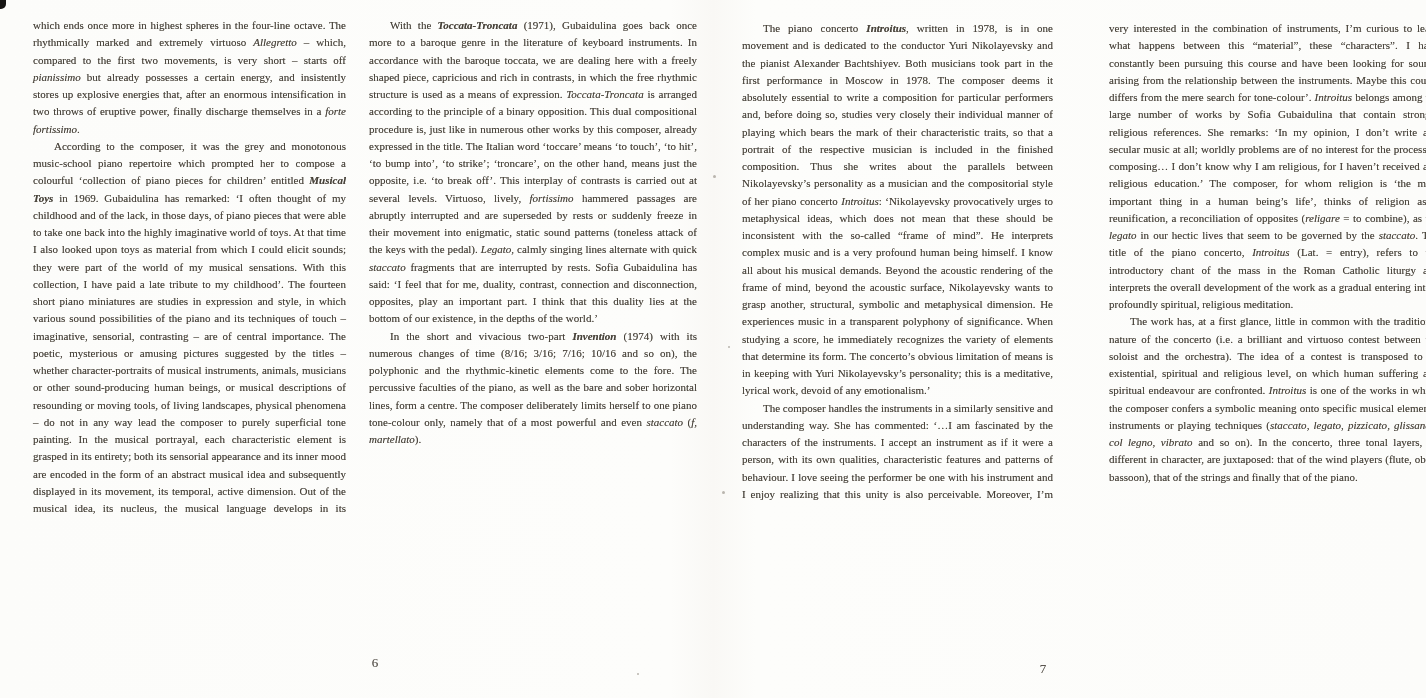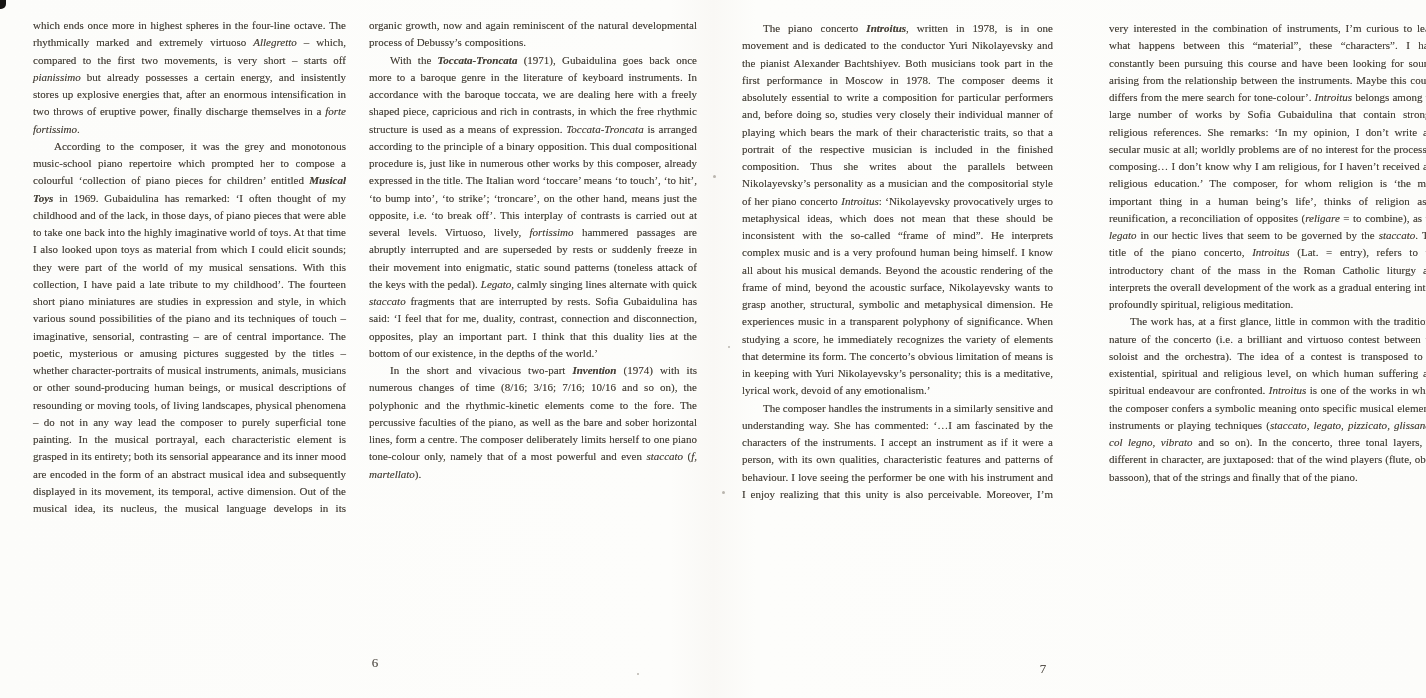--- a/index.html
+++ b/index.html
@@ -76,21 +76,20 @@
 <div class="spread">
 
   <div class="corner-mark"></div>
 
   <div class="page page-left">
     <div class="col col-1">
         <p class="">which ends once more in highest spheres in the four-line octave. The rhythmically marked and extremely virtuoso <i>Allegretto</i> – which, compared to the first two movements, is very short – starts off <i>pianissimo</i> but already possesses a certain energy, and insistently stores up explosive energies that, after an enormous intensification in two throws of eruptive power, finally discharge themselves in a <i>forte fortissimo</i>.</p>
         <p class="indent jlast">According to the composer, it was the grey and monotonous music-school piano repertoire which prompted her to compose a colourful ‘collection of piano pieces for children’ entitled <b><i>Musical Toys</i></b> in 1969. Gubaidulina has remarked: ‘I often thought of my childhood and of the lack, in those days, of piano pieces that were able to take one back into the highly imaginative world of toys. At that time I also looked upon toys as material from which I could elicit sounds; they were part of the world of my musical sensations. With this collection, I have paid a late tribute to my childhood’. The fourteen short piano miniatures are studies in expression and style, in which various sound possibilities of the piano and its techniques of touch – imaginative, sensorial, contrasting – are of central importance. The poetic, mysterious or amusing pictures suggested by the titles – whether character-portraits of musical instruments, animals, musicians or other sound-producing human beings, or musical descriptions of resounding or moving tools, of living landscapes, physical phenomena – do not in any way lead the composer to purely superficial tone painting. In the musical portrayal, each characteristic element is grasped in its entirety; both its sensorial appearance and its inner mood are encoded in the form of an abstract musical idea and subsequently displayed in its movement, its temporal, active dimension. Out of the musical idea, its nucleus, the musical language develops in its</p>
       </div>
     <div class="col col-2">
-        <p class="">organic growth, now and again reminiscent of the natural developmental process of Debussy’s compositions.</p>
         <p class="indent">With the <b><i>Toccata-Troncata</i></b> (1971), Gubaidulina goes back once more to a baroque genre in the literature of keyboard instruments. In accordance with the baroque toccata, we are dealing here with a freely shaped piece, capricious and rich in contrasts, in which the free rhythmic structure is used as a means of expression. <i>Toccata-Troncata</i> is arranged according to the principle of a binary opposition. This dual compositional procedure is, just like in numerous other works by this composer, already expressed in the title. The Italian word ‘toccare’ means ‘to touch’, ‘to hit’, ‘to bump into’, ‘to strike’; ‘troncare’, on the other hand, means just the opposite, i.e. ‘to break off’. This interplay of contrasts is carried out at several levels. Virtuoso, lively, <i>fortissimo</i> hammered passages are abruptly interrupted and are superseded by rests or suddenly freeze in their movement into enigmatic, static sound patterns (toneless attack of the keys with the pedal). <i>Legato</i>, calmly singing lines alternate with quick <i>staccato</i> fragments that are interrupted by rests. Sofia Gubaidulina has said: ‘I feel that for me, duality, contrast, connection and disconnection, opposites, play an important part. I think that this duality lies at the bottom of our existence, in the depths of the world.’</p>
         <p class="indent">In the short and vivacious two-part <b><i>Invention</i></b> (1974) with its numerous changes of time (8/16; 3/16; 7/16; 10/16 and so on), the polyphonic and the rhythmic-kinetic elements come to the fore. The percussive faculties of the piano, as well as the bare and sober horizontal lines, form a centre. The composer deliberately limits herself to one piano tone-colour only, namely that of a most powerful and even <i>staccato</i> (<i>f, martellato</i>).</p>
       </div>
     <div class="page-number pn-left">6</div>
   </div>
 
   <div class="page page-right">
     <div class="col col-3">
         <p class="indent">The piano concerto <b><i>Introitus</i></b>, written in 1978, is in one movement and is dedicated to the conductor Yuri Nikolayevsky and the pianist Alexander Bachtshiyev. Both musicians took part in the first performance in Moscow in 1978. The composer deems it absolutely essential to write a composition for particular performers and, before doing so, studies very closely their individual manner of playing which bears the mark of their characteristic traits, so that a portrait of the respective musician is included in the finished composition. Thus she writes about the parallels between Nikolayevsky’s personality as a musician and the compositorial style of her piano concerto <i>Introitus</i>: ‘Nikolayevsky provocatively urges to metaphysical ideas, which does not mean that these should be inconsistent with the so-called “frame of mind”. He interprets complex music and is a very profound human being himself. I know all about his musical demands. Beyond the acoustic rendering of the frame of mind, beyond the acoustic surface, Nikolayevsky wants to grasp another, structural, symbolic and metaphysical dimension. He experiences music in a transparent polyphony of significance. When studying a score, he immediately recognizes the variety of elements that determine its form. The concerto’s obvious limitation of means is in keeping with Yuri Nikolayevsky’s personality; this is a meditative, lyrical work, devoid of any emotionalism.’</p>
         <p class="indent jlast">The composer handles the instruments in a similarly sensitive and understanding way. She has commented: ‘…I am fascinated by the characters of the instruments. I accept an instrument as if it were a person, with its own qualities, characteristic features and patterns of behaviour. I love seeing the performer be one with his instrument and I enjoy realizing that this unity is also perceivable. Moreover, I’m</p>

